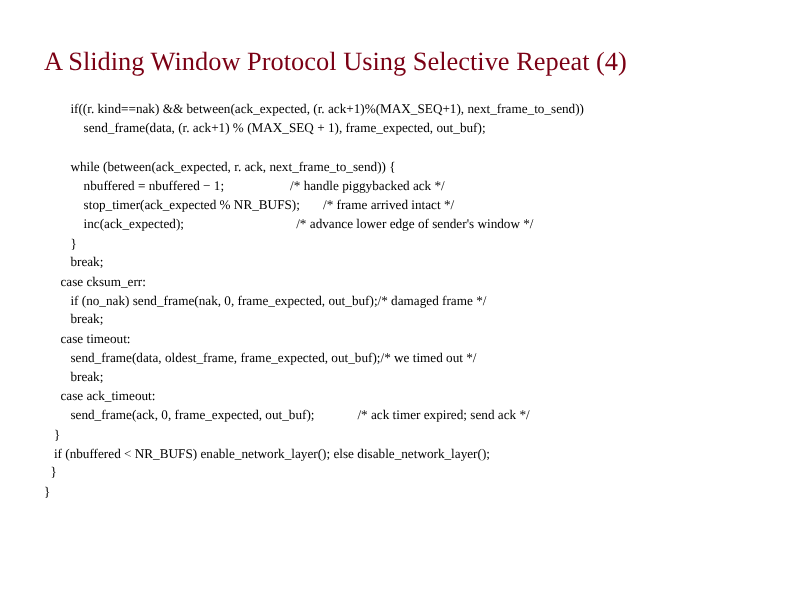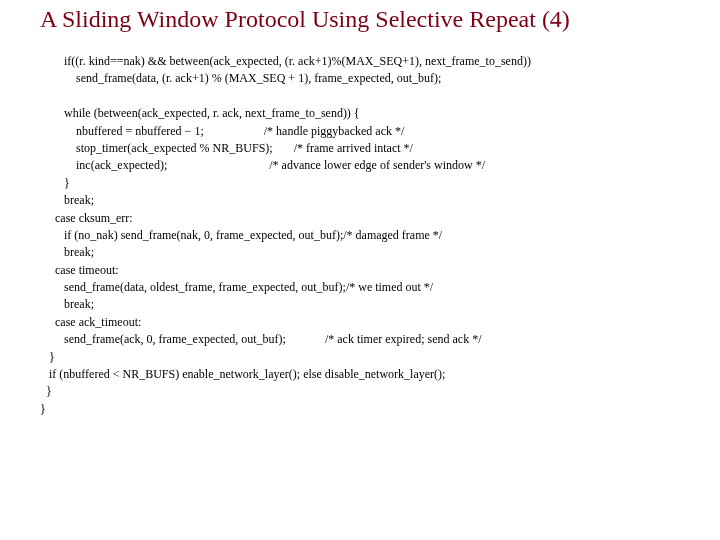--- a/index.html
+++ b/index.html
@@ -7,22 +7,23 @@
     padding: 0;
     width: 720px;
     height: 540px;
     background: #ffffff;
     font-family: "Times New Roman", Times, serif;
     overflow: hidden;
   }
   .slide {
     width: 720px;
     height: 480px;
-    padding: 6px 20px 0 30px;
+    padding: 24px 20px 0 30px;
     box-sizing: border-box;
+    margin-top: 20px;
   }
   .title {
     font-size: 24px;
     color: #7b0014;
     font-weight: normal;
     margin: 0 0 20px 10px;
     white-space: nowrap;
   }
   .code {
     font-family: Liberation Serif, serif;

